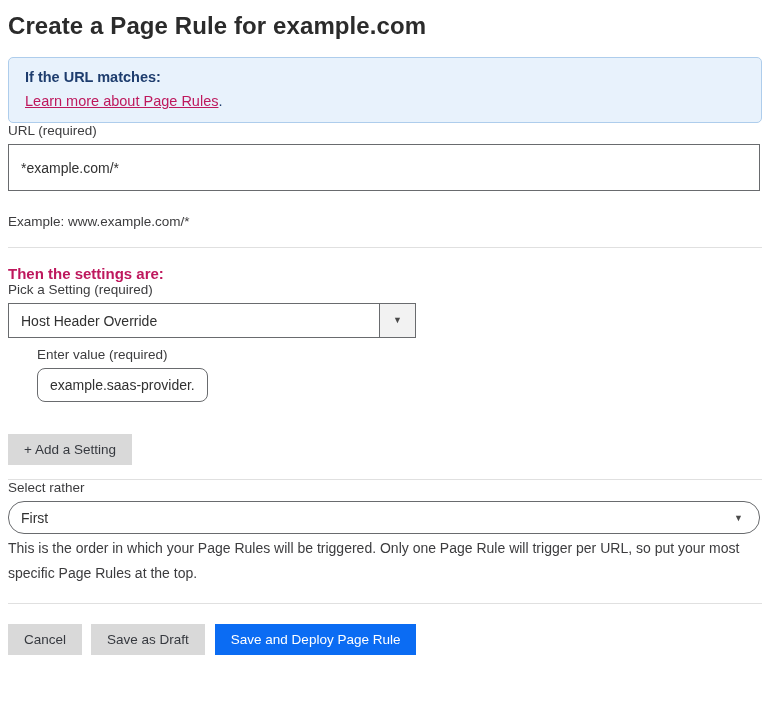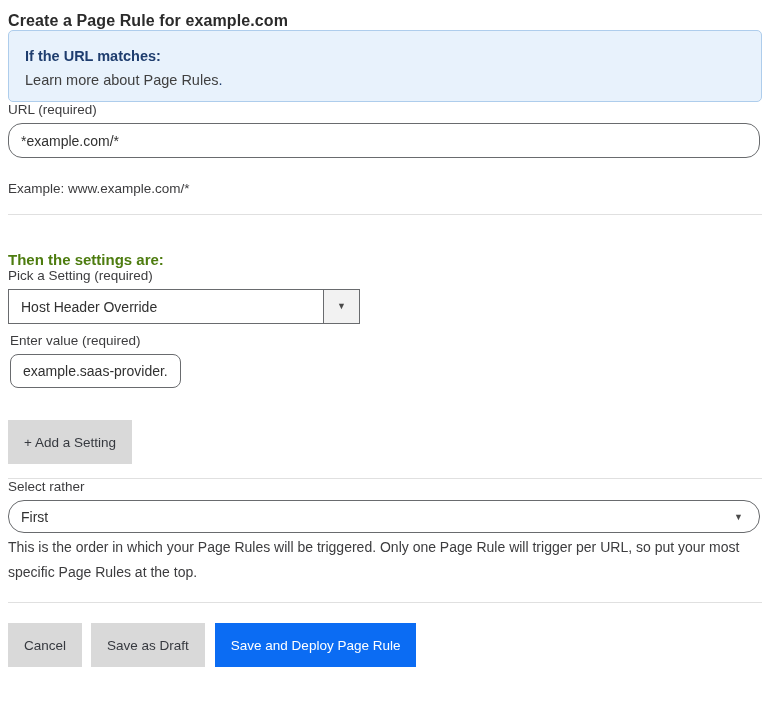--- a/index.html
+++ b/index.html
@@ -9,56 +9,58 @@
     height: 711px;
     background: #ffffff;
     font-family: "Liberation Sans", sans-serif;
     color: #313131;
     position: relative;
     overflow: hidden;
   }
   .container { padding: 10px 10px 0 8px; width: 772px; }
 
   .page-title {
-    font-size: 16px;
+    font-size: 24px;
     font-weight: 700;
     color: #2b2b2b;
     letter-spacing: 0.1px;
     margin-top: 2px;
   }
 
   
   .info-box {
+    margin-top: 17px;
     width: 754px;
     background: #e8f2fc;
     border: 1px solid #aecdec;
     border-radius: 5px;
-    padding: 13px 16px 9px 16px;
+    padding: 7px 16px 9px 16px;
     color: #1e3d6e;
     font-size: 14.5px;
     line-height: 24px;
   }
   .info-box .info-heading { font-weight: 700; }
   .info-box a {
-    color: #404040;
+    color: #be185d;
+    text-decoration: underline;
     cursor: pointer;
   }
 
   .field-label {
     font-size: 13.5px;
     color: #3c3c3e;
     margin-bottom: 6px;
   }
 
   .text-input {
     display: block;
     width: 752px;
-    height: 35px;
-    border: 1px solid #696b6e;
-    border-radius: 14px;
+    height: 47px;
+    border: 1px solid #696b6e;
+    border-radius: 0;
     padding: 0 12px;
     font-family: "Liberation Sans", sans-serif;
     font-size: 14px;
     color: #313131;
     background: #ffffff;
     outline: none;
   }
 
   .helper-text {
     font-size: 13.5px;
@@ -68,33 +70,33 @@
 
   .divider {
     border: none;
     border-top: 1px solid #e0e0e0;
     margin-top: 18px;
   }
 
   .section-heading {
     font-size: 15px;
     font-weight: 700;
-    color: #4d7c0f;
-    margin-top: 36px;
+    color: #be185d;
+    margin-top: 17px;
   }
 
   
   .settings-row { display: flex; align-items: flex-start; flex-direction: column; }
   .settings-col-left { width: 352px; }
-  .settings-col-right { margin-left: 2px; margin-top: 9px; }
+  .settings-col-right { margin-left: 29px; margin-top: 9px; }
 
   .select-box {
     display: flex;
     align-items: stretch;
-    width: 352px;
+    width: 408px;
     height: 35px;
     border: 1px solid #696b6e;
     border-radius: 0;
     background: #ffffff;
     cursor: pointer;
     overflow: hidden;
   }
   .select-box .select-value {
     flex: 1;
     display: flex;
@@ -128,21 +130,21 @@
     font-size: 14px;
     color: #313131;
     background: #ffffff;
     outline: none;
   }
 
   .btn {
     display: inline-flex;
     align-items: center;
     justify-content: center;
-    height: 44px;
+    height: 31px;
     border: none;
     border-radius: 0;
     font-family: "Liberation Sans", sans-serif;
     font-size: 13.5px;
     color: #36393f;
     background: #d9d9d9;
     padding: 8px 16px;
     cursor: pointer;
   }
   .btn-add { margin-top: 32px; }

